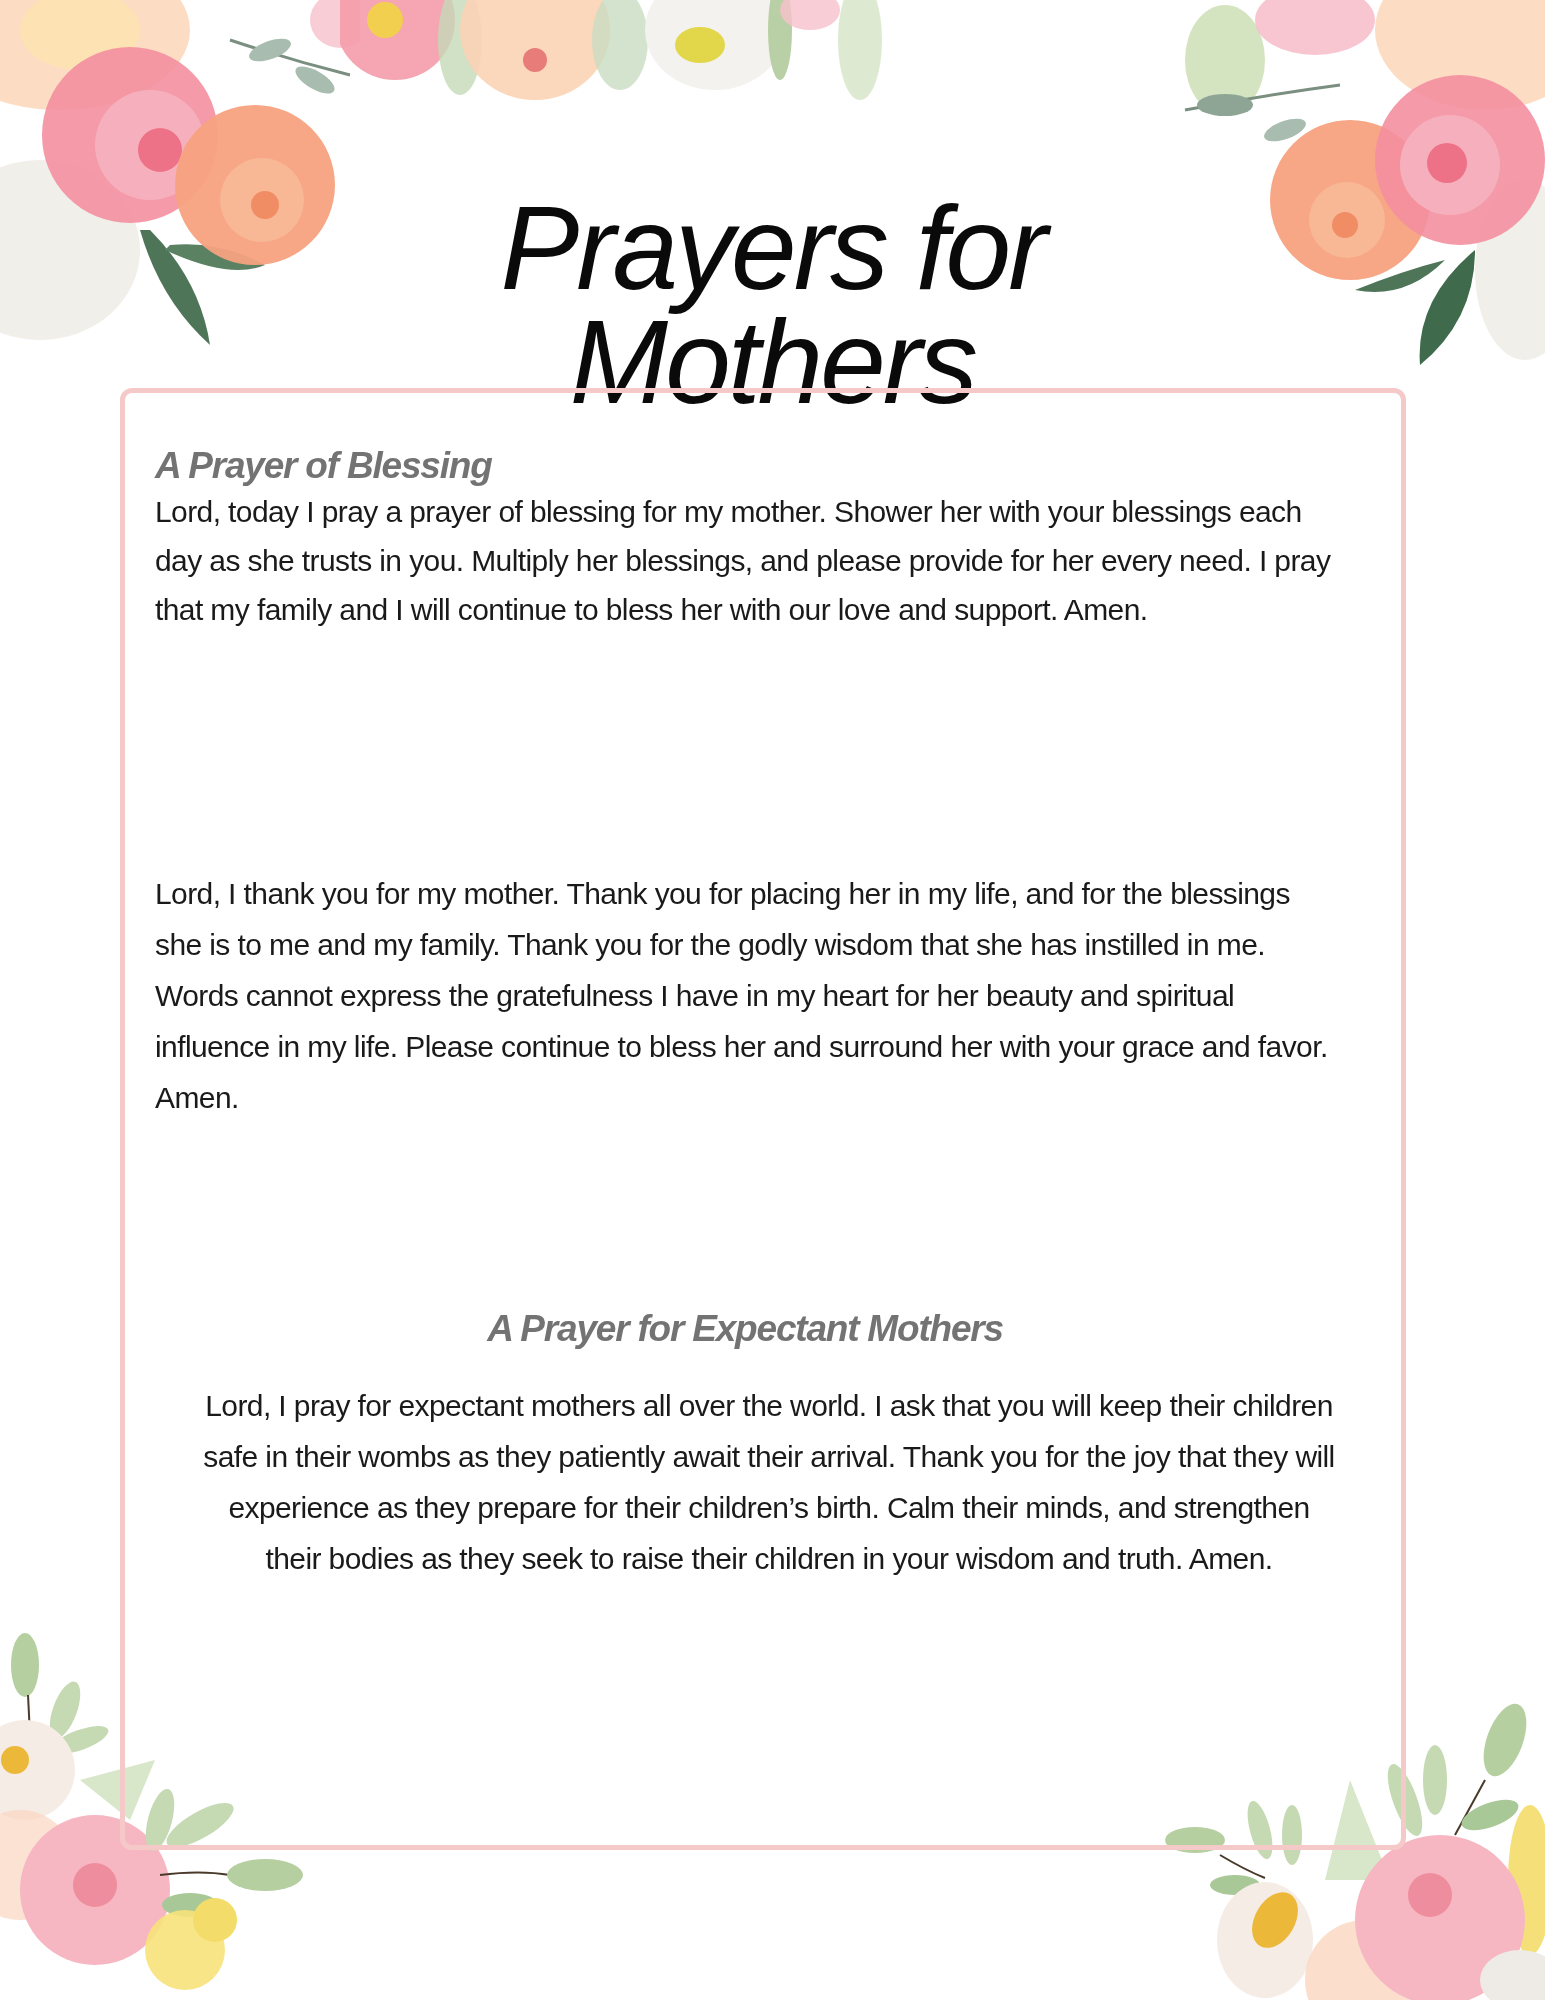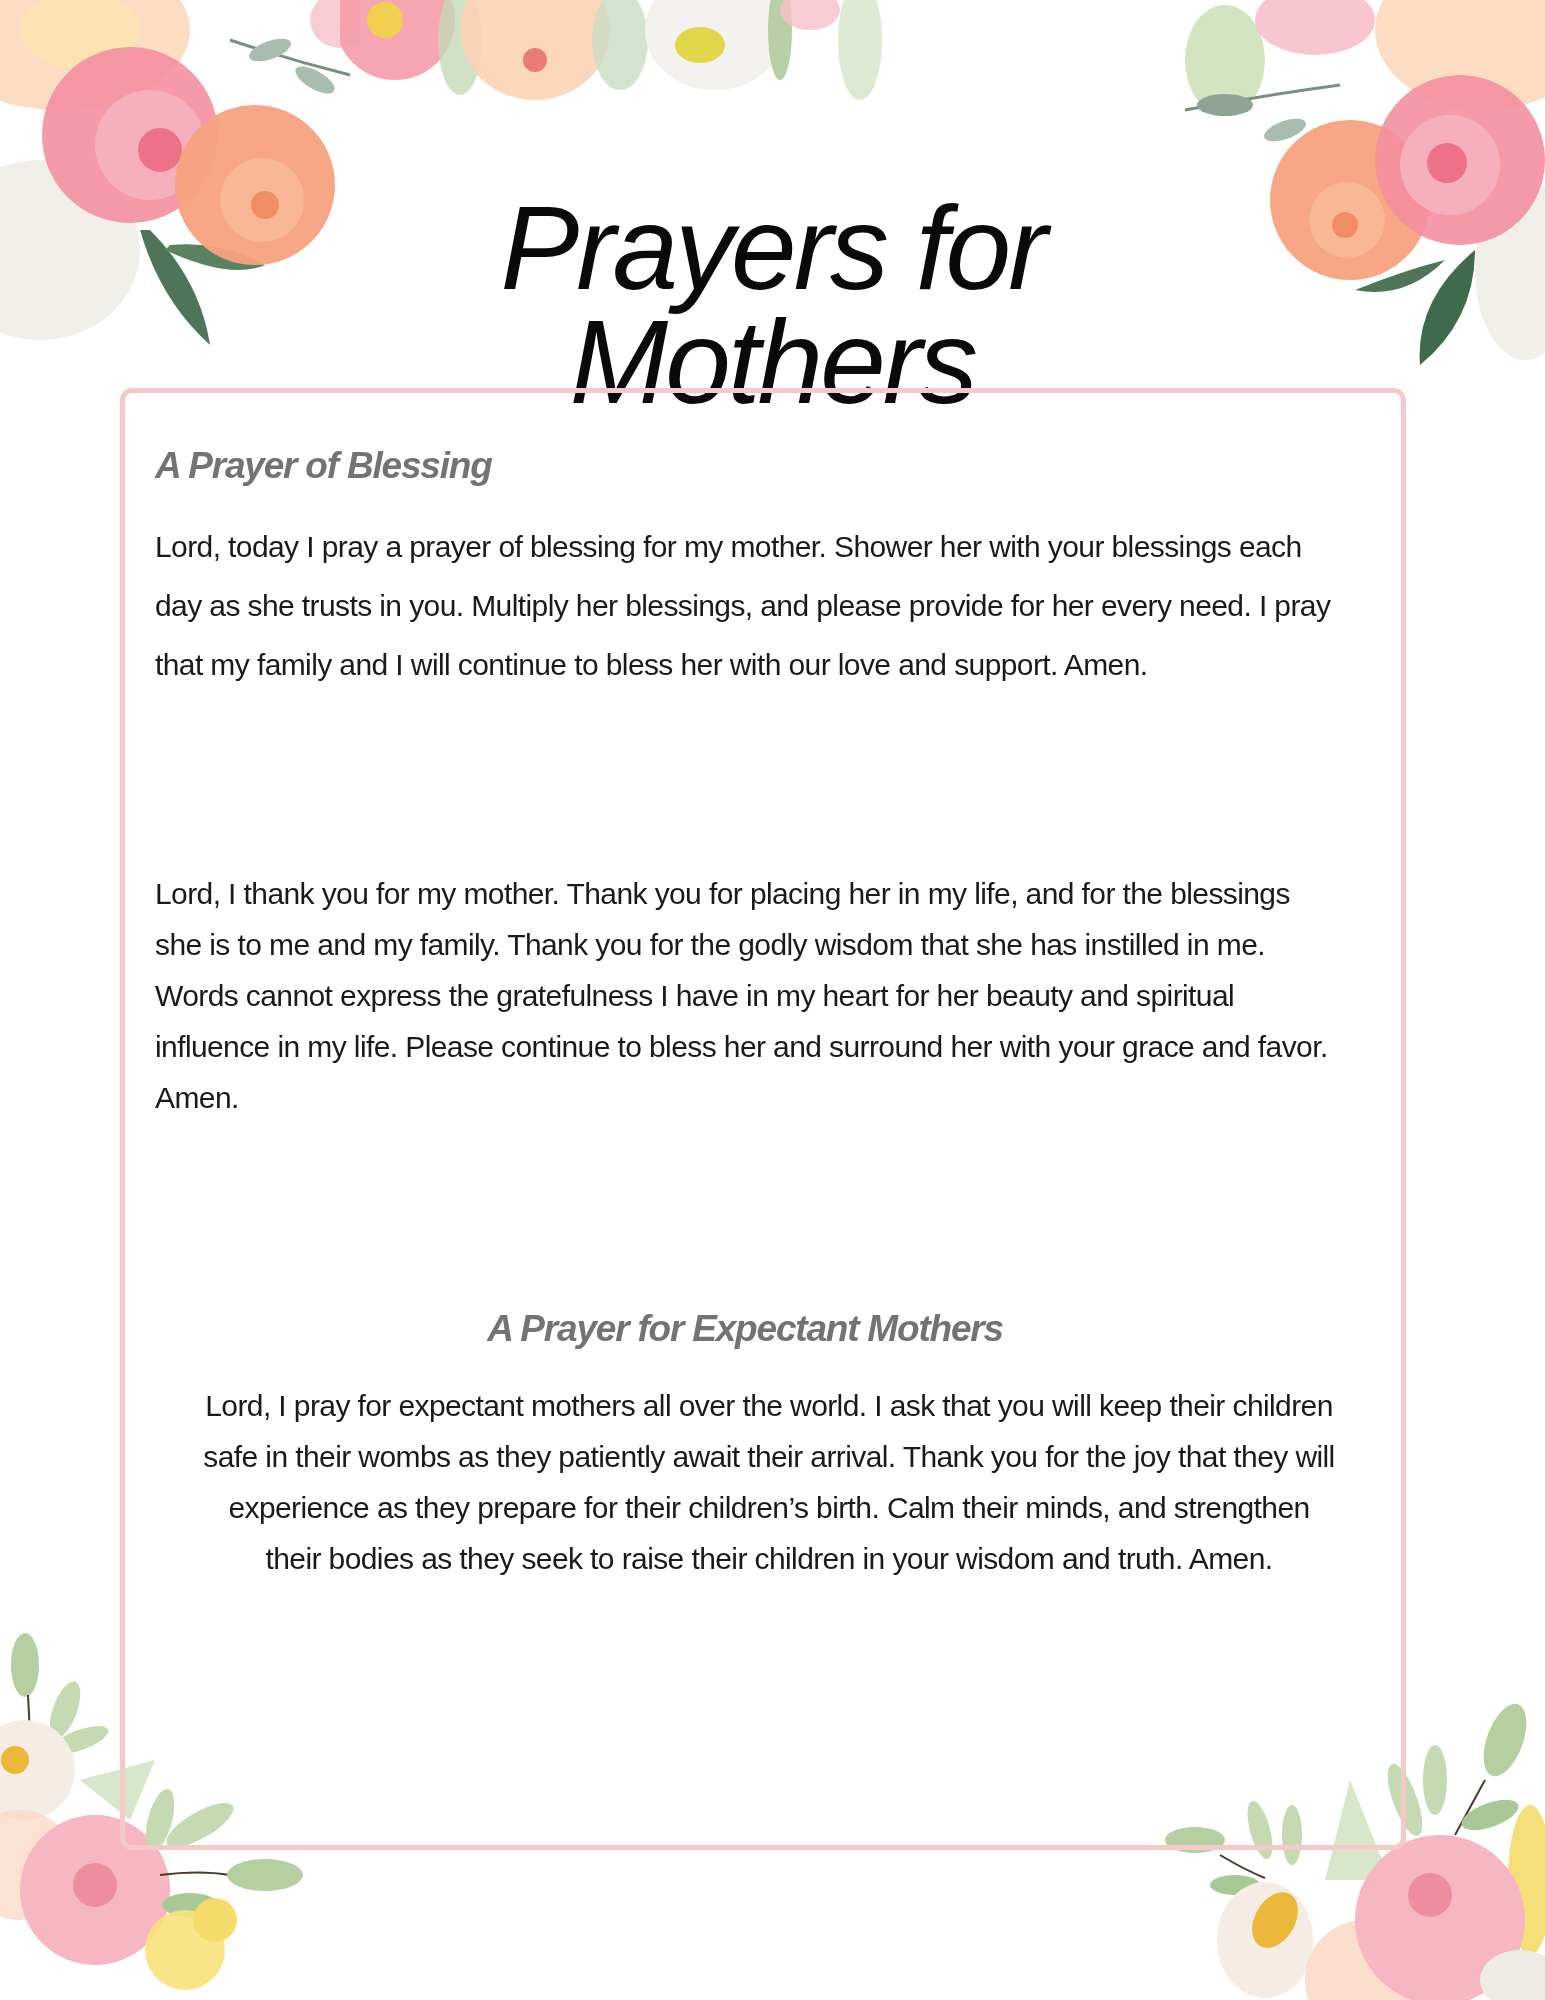--- a/index.html
+++ b/index.html
@@ -16,21 +16,21 @@
 
   .frame { position: absolute; left: 120px; top: 388px; width: 1276px; height: 1452px;
            border: 5px solid #f6c9c9; border-radius: 12px; box-sizing: content-box; }
 
   .section { position: absolute; left: 155px; width: 1180px; }
   .section h2 { margin: 0; font-family: "Liberation Sans", sans-serif; font-style: italic;
                 font-weight: 700; font-size: 37px; letter-spacing: -1.2px; color: #737373; }
   .section p { margin: 0; font-family: "Liberation Sans", sans-serif; font-size: 30px;
                line-height: 50px; letter-spacing: -0.6px; color: #1a1a1a; }
   .sec1 { top: 445px; }
-  .sec1 p { margin-top: 30px; line-height: 59px; }
+  .sec1 p { line-height: 49px; }
   .sec2 { top: 838px; }
   .sec2 p { margin-top: 30px; line-height: 51px; }
   .sec3 { top: 1308px; text-align: center; }
   .sec3 p { margin-top: 30px; line-height: 51px; margin-left: 48px; }
 
   .footer { position: absolute; left: 0; width: 1545px; top: 1999px; text-align: center;
             font-family: "DejaVu Sans", sans-serif; font-style: italic; font-size: 24px;
             color: #222; letter-spacing: 0.3px; }
 </style>
 </head>

